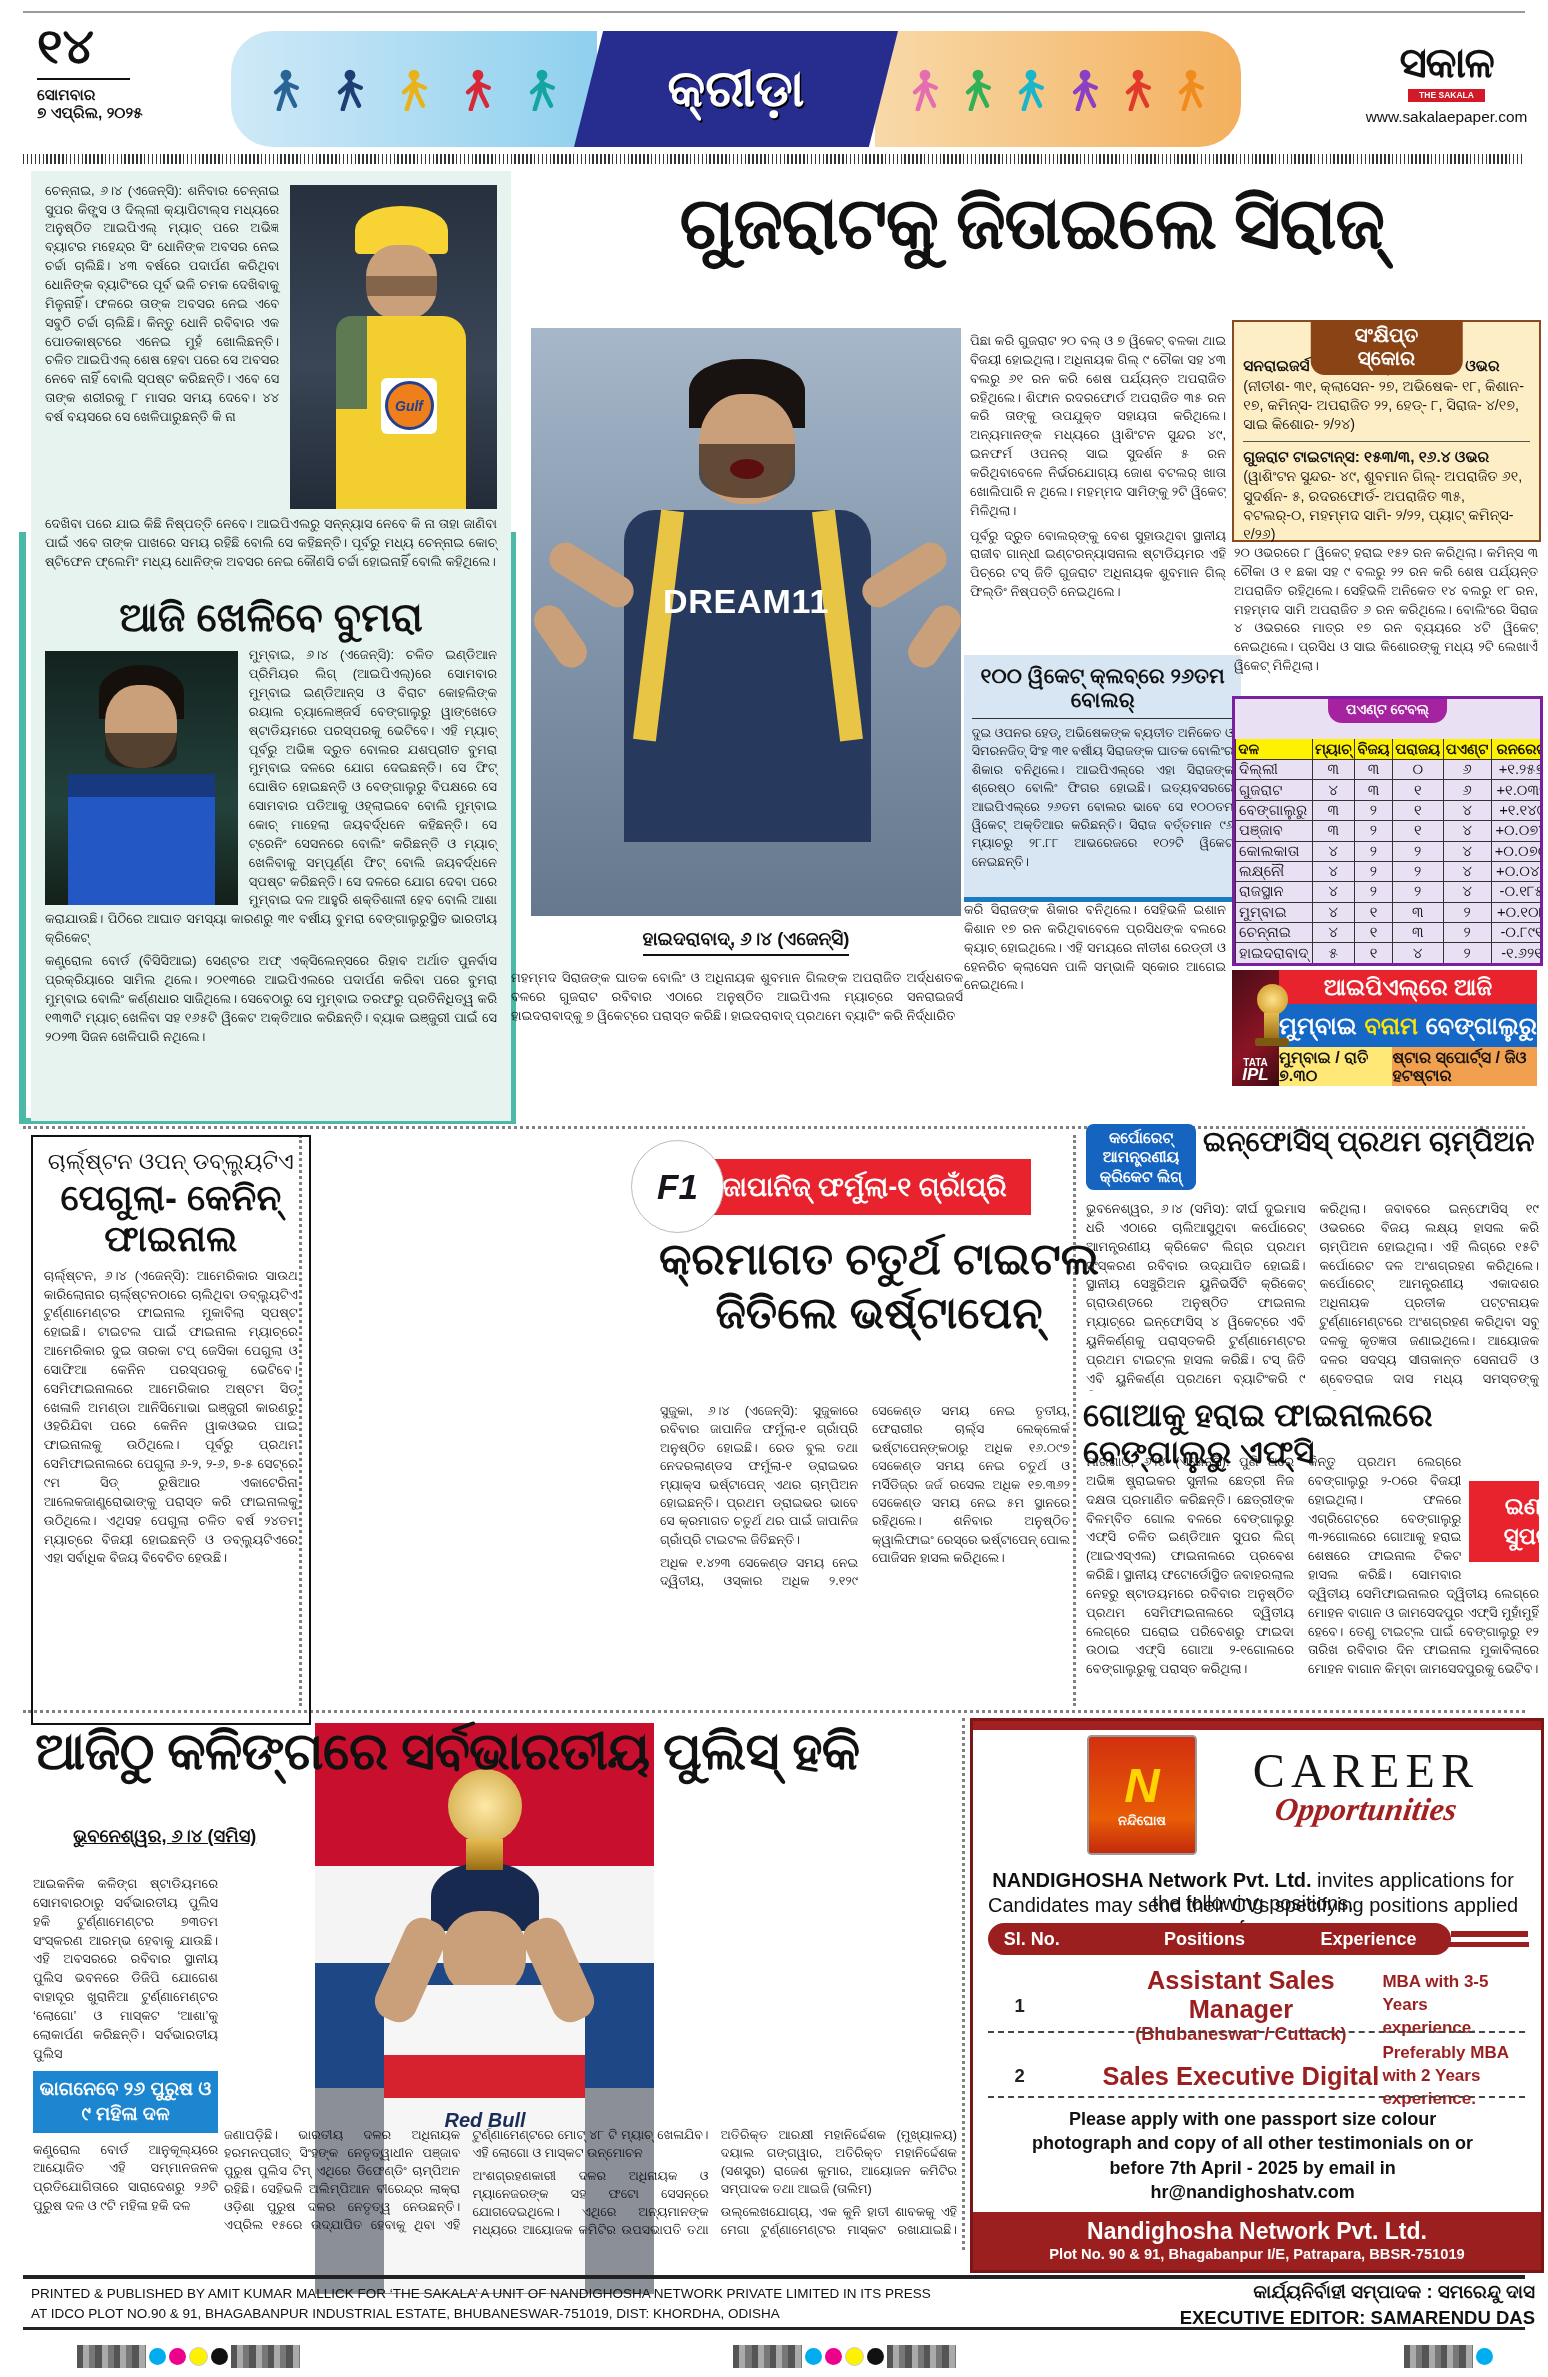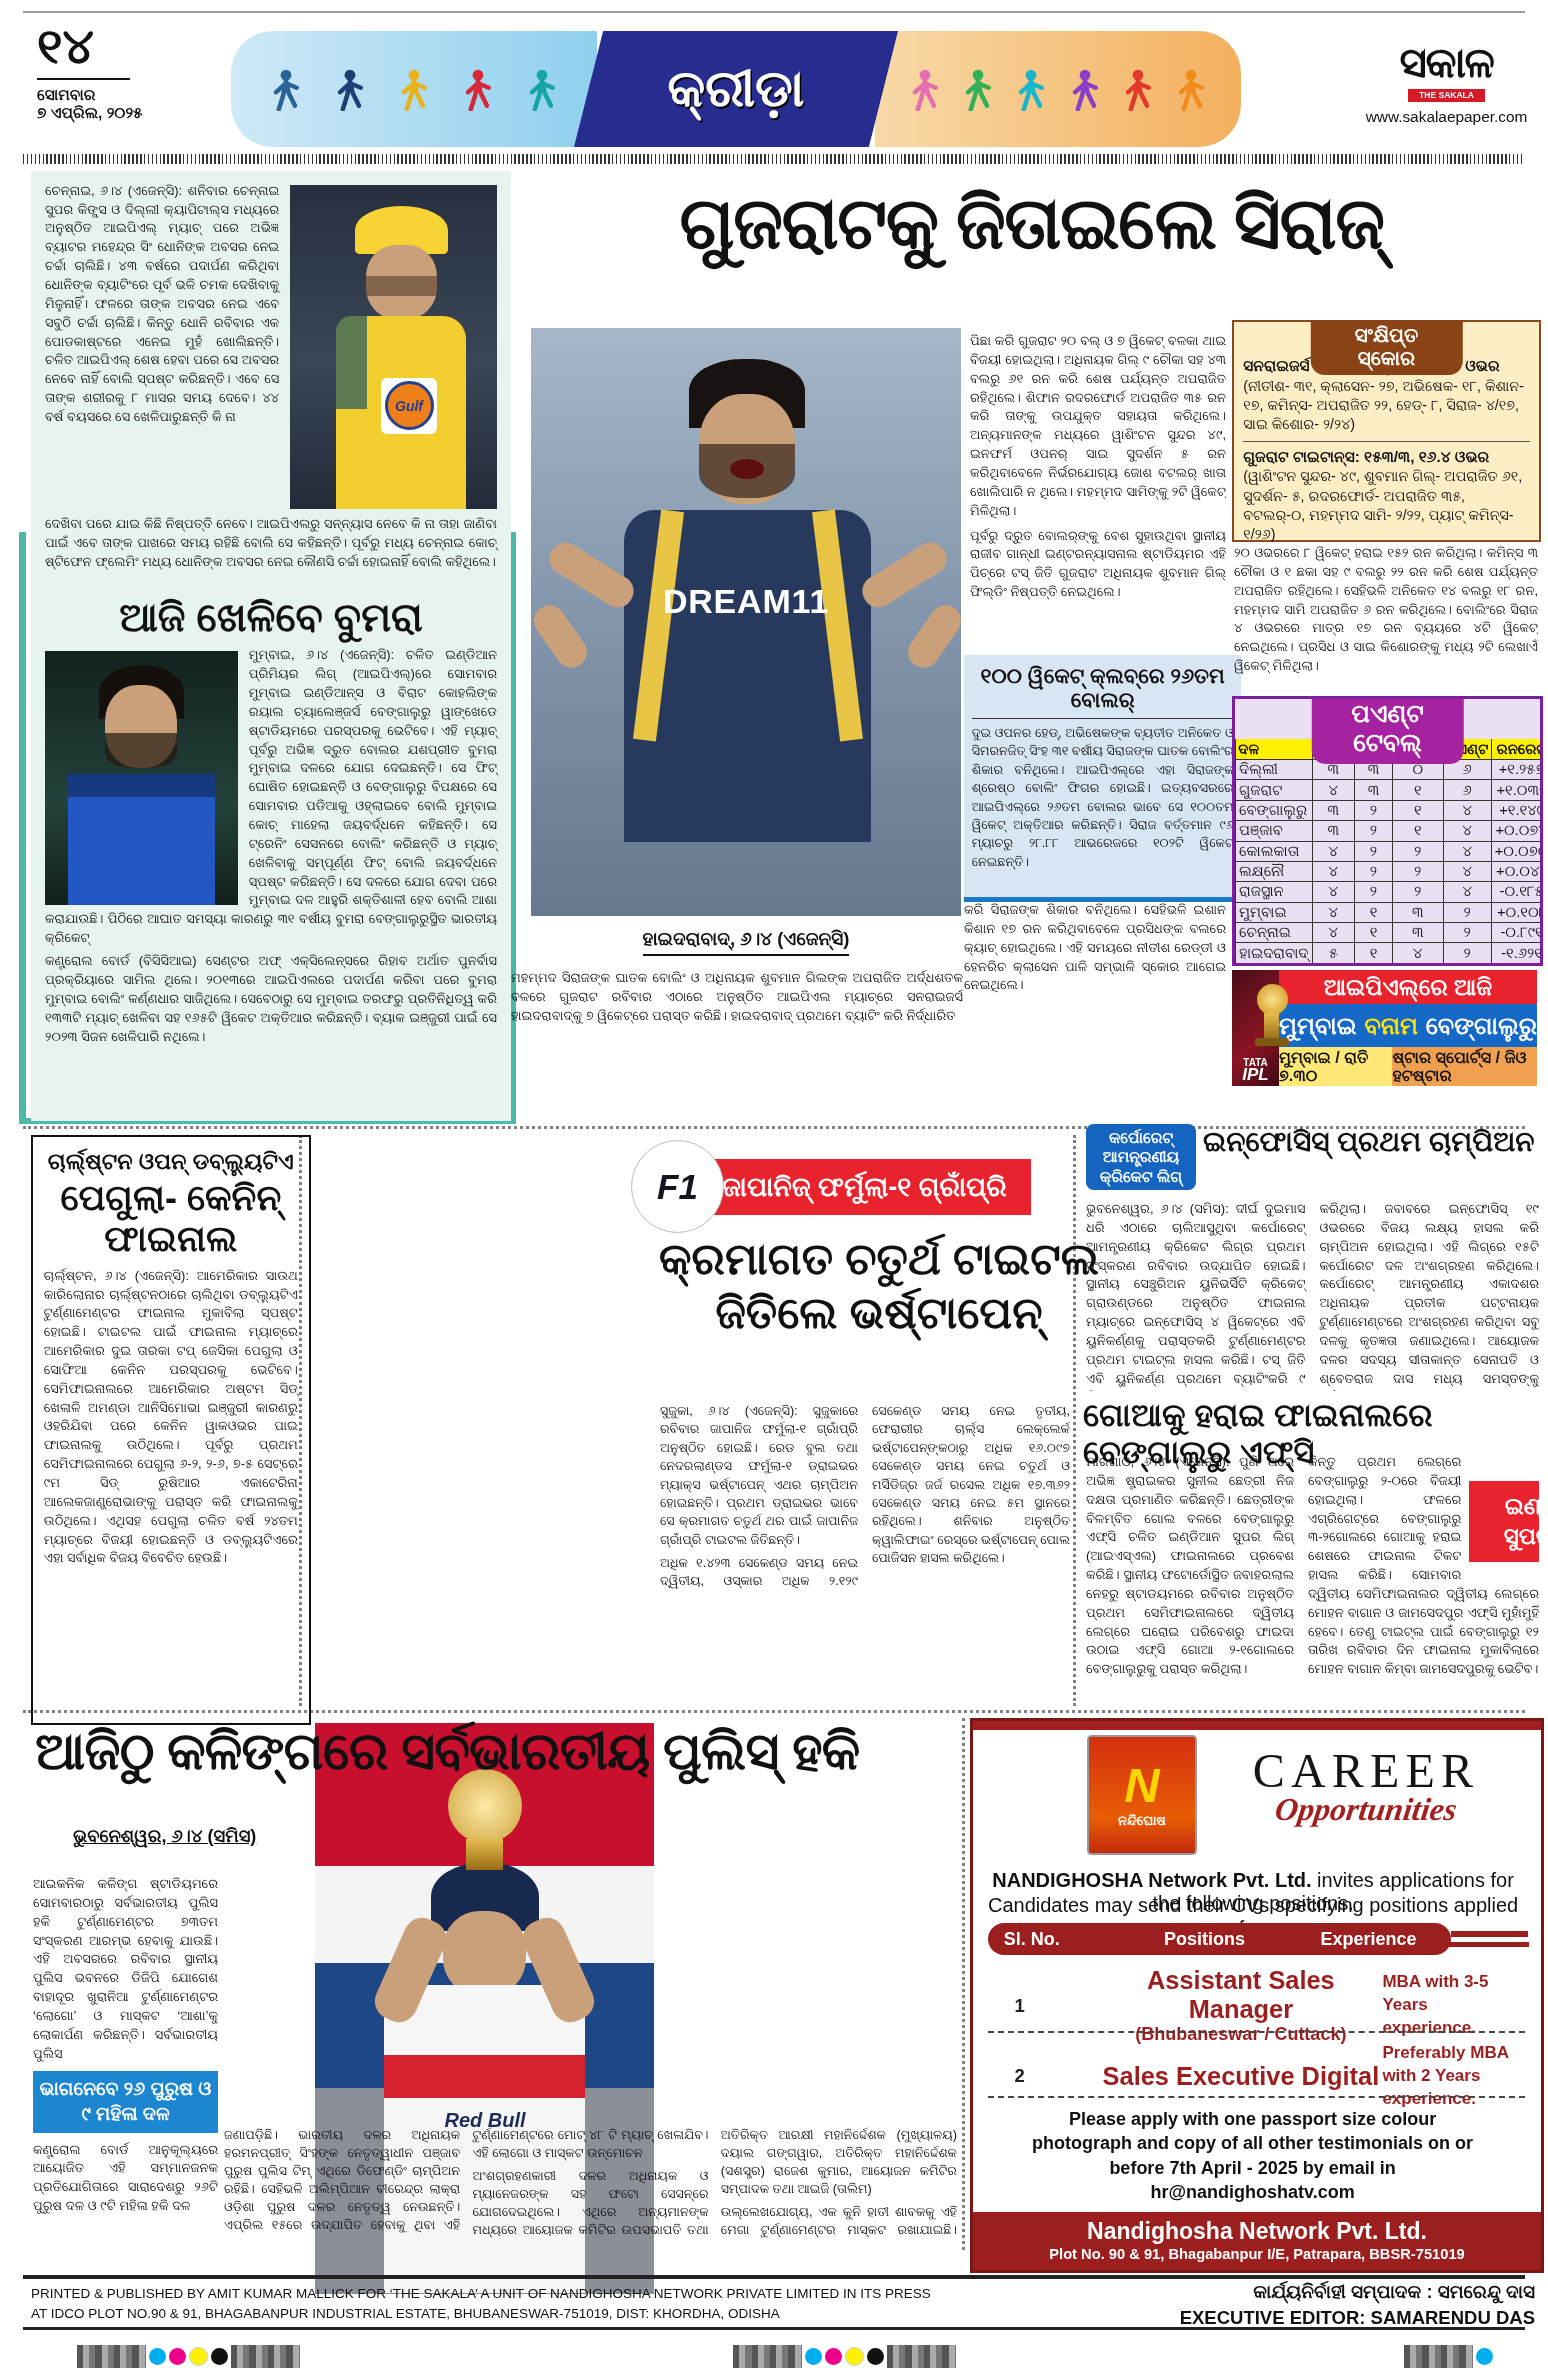--- a/index.html
+++ b/index.html
@@ -39,21 +39,21 @@
   
   #scorebox{left:1232px;top:320px;width:305px;height:218px;background:#fdeec5;border:2.3px solid #8a4a1f;}
   .tab{position:absolute;left:50%;transform:translateX(-50%);top:-2.3px;color:#fff;font-weight:bold;
        text-align:center;border-radius:0 0 14px 14px;padding:4.6px 18.5px;}
   #scorebox .tab{background:#8a4315;font-size:20px;}
   .score-line{font-size:15.4px;font-weight:bold;margin:4.6px 9.3px 1.5px;}
   .score-det{font-size:14.3px;margin:0 9.3px;line-height:1.35;}
   #scorebox hr{border:none;border-top:1.5px solid #555;margin:6.2px 9.3px;}
   
   #ptable{left:1232px;top:696px;width:305px;height:264px;background:#e9e0f3;border:3.1px solid #7a1fa0;}
-  #ptable .tab{background:#a523a0;font-size:25px;font-family:Liberation Mono, monospace;}
+  #ptable .tab{background:#a523a0;font-size:14px;}
   #ptable table{border-collapse:collapse;width:100%;margin-top:40px;font-size:14.7px;}
   #ptable th{background:#fff200;font-weight:bold;padding:1.5px 2.3px;border:1.5px solid #333;border-top:none;}
   #ptable td{padding:1.2px 3.1px;border:1.5px solid #333;text-align:center;}
   #ptable td.t{text-align:left;}
   
   #ipltoday{left:1232px;top:970px;width:305px;height:116px;display:flex;}
   #iplthumb{width:80px;background:linear-gradient(135deg,#4a0d18,#8c1424 60%,#3a0a12);position:relative;}
   .bar1{height:34px;background:#e8232e;color:#fff;font-weight:bold;font-size:23px;
         display:flex;align-items:center;justify-content:center;}
   .bar2{height:43px;background:#1668c7;color:#fff;font-weight:bold;font-size:24px;
@@ -61,21 +61,21 @@
   .bar3{height:39px;display:flex;font-weight:bold;font-size:16px;}
   .bar3 .t1{flex:1.02;background:#ffe876;display:flex;align-items:center;justify-content:center;}
   .bar3 .t2{flex:1.3;background:#f0a04e;display:flex;align-items:center;justify-content:center;}
   
   #wbox{left:964px;top:655px;width:262px;height:233px;background:#d8e6f4;border-bottom:5.4px solid #1a7ac4;padding:4.6px 7.7px;}
   #wbox h3{font-size:21px;text-align:center;margin:4.6px 0 4.6px;border-bottom:1.5px solid #333;padding-bottom:6.2px;}
   .dotline-h{border-top:3.1px dotted #808080;}
   .dotline-v{border-left:3.1px dotted #808080;}
   
   #pegbox{left:31px;top:1135px;width:254px;height:571px;border:2.3px solid #111;padding:7.7px 10.8px;}
-  #pegbox .kick{font-size:22.4px;font-weight:bold;text-align:center;margin:4.6px 0 1.5px;}
+  #pegbox .kick{font-size:22.4px;font-weight:normal;text-align:center;margin:4.6px 0 1.5px;}
   #pegbox .head{font-size:36px;font-weight:bold;text-align:center;line-height:1.12;margin:3.1px 0 7.7px;}
   #f1tag{left:698px;top:1159px;width:333px;height:56px;background:#e8232e;color:#fff;font-weight:bold;
          font-size:27px;display:flex;align-items:center;justify-content:center;}
   #f1circ{left:631px;top:1140px;width:91px;height:91px;border-radius:50%;background:#fff;border:1.5px solid #bbb;
           display:flex;align-items:center;justify-content:center;z-index:3;}
   #f1circ span{font-style:italic;font-weight:900;font-size:35px;color:#15151e;}
   #f1head{left:659px;top:1232px;width:440px;text-align:center;font-size:44px;font-weight:bold;line-height:1.22;}
   
   #infobadge{left:1086px;top:1124px;width:110px;height:66px;background:#1565c0;border-radius:7.7px;color:#fff;
              font-weight:bold;font-size:15.4px;text-align:center;display:flex;flex-direction:column;justify-content:center;line-height:1.25;}

